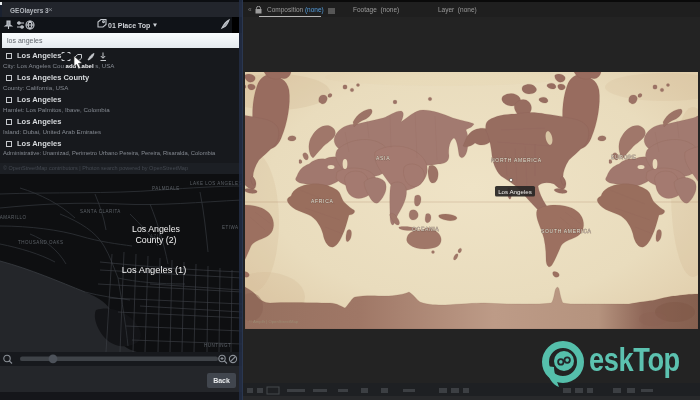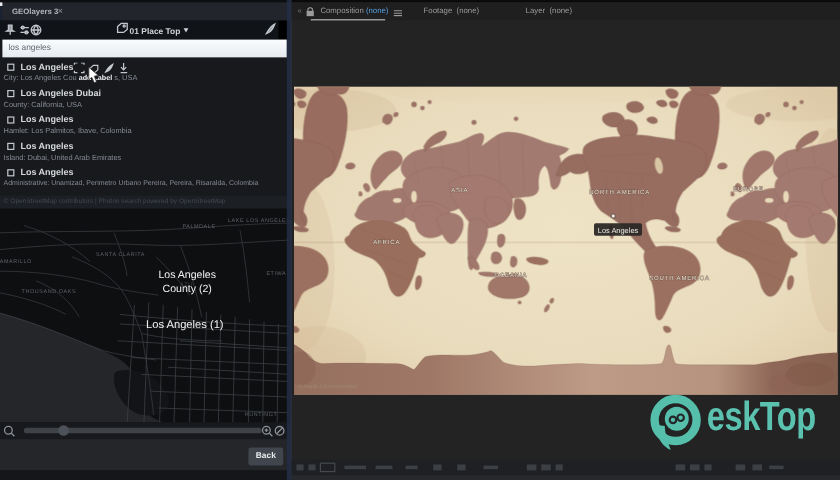--- a/index.html
+++ b/index.html
@@ -24,21 +24,21 @@
 #lp-bottom{left:0;top:392px;width:242px;height:8px;background:#15161a;}
 
 #rp{left:242px;top:0;width:458px;height:400px;background:#232323;border-left:1px solid #2a3750;}
 #rp-top{left:0;top:0;width:458px;height:2px;background:#0a0a0a;}
 #rp-tabs{left:0;top:2px;width:458px;height:15px;background:#1f1f1f;color:#9b9b9b;font-size:6.5px;line-height:16px;}
 #rp-underline{left:16px;top:16px;width:62px;height:1px;background:#b5b5b5;}
 #rp-toolbar{left:0;top:383px;width:458px;height:13px;background:#1e2023;}
 #rp-below{left:0;top:396px;width:458px;height:4px;background:#28292b;}
 .none{color:#559fdf;}
 
-#logo{left:540px;top:324px;width:160px;height:56px;text-align:center;}
+#logo{left:540px;top:336px;width:160px;height:56px;text-align:center;}
 #logo .txt{position:absolute;left:49px;top:6px;font-size:34px;font-weight:bold;color:#5cc2b0;letter-spacing:-0.5px;transform:scaleX(0.8);transform-origin:0 0;line-height:1;}
 </style></head>
 <body>
 <div id="stage">
 
   <div id="lp" class="abs">
       <div class="abs" style="left:0;top:0;width:242px;height:2px;background:#0c0e12"></div>
       <div class="abs" style="left:0;top:2px;width:2px;height:3px;background:#e8ecef;z-index:9"></div>
     <div id="lp-tab" class="abs">
         <span class="t">GEOlayers 3</span>
@@ -75,21 +75,21 @@
             <path d="M43,0.5 v5.5 M40.8,4 l2.2,2.3 l2.2,-2.3 M40.5,8.5 h5.5"></path>
           </g>
         </svg>
         <div class="su">City: Los Angeles Cou<span style="color:#f2f3f5;font-weight:bold;font-size:6px">&nbsp;add Label&nbsp;</span><span>s, USA</span></div>
         <svg class="abs" style="left:72px;top:5px;z-index:5" width="12" height="14" viewBox="0 0 12 14">
           <path d="M2,0 L10,7 L6.5,7.5 L8.5,12 L6.5,13 L4.5,8.5 L2,10.5 Z" fill="#fff" stroke="#333" stroke-width="0.7"></path>
         </svg>
       </div>
       <div class="it" style="top:25px">
         <div class="ic"></div>
-          <div class="ti">Los Angeles Dubai</div>
+          <div class="ti">Los Angeles County</div>
         <div class="su">County: California, USA</div>
       </div>
       <div class="it" style="top:47px">
         <div class="ic"></div>
           <div class="ti">Los Angeles</div>
         <div class="su">Hamlet: Los Palmitos, Ibave, Colombia</div>
       </div>
       <div class="it" style="top:69px">
         <div class="ic"></div>
           <div class="ti">Los Angeles</div>

